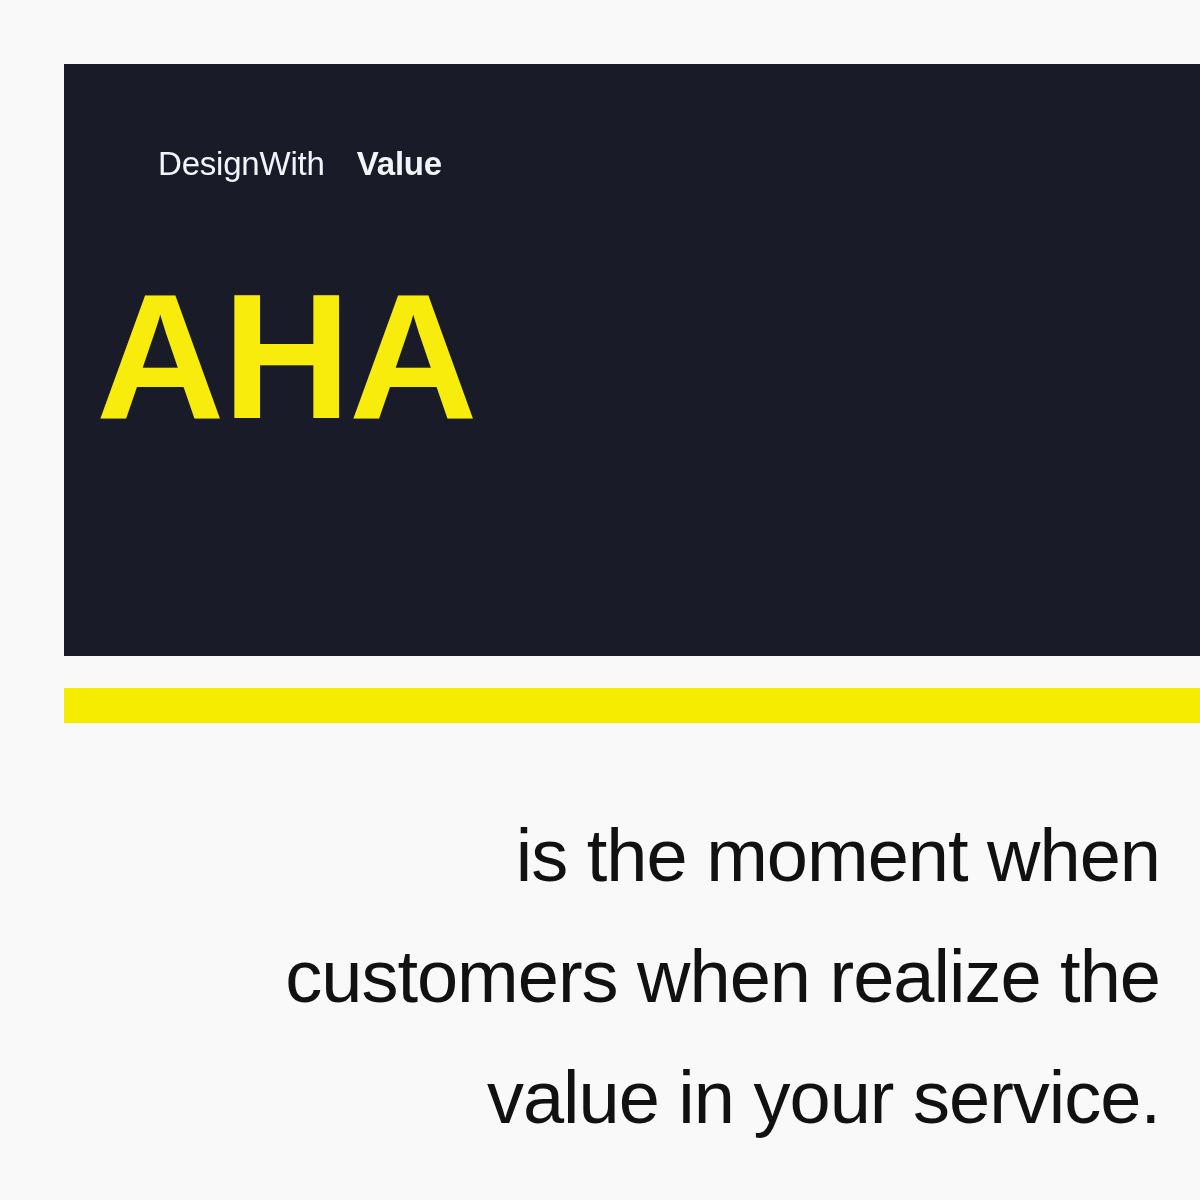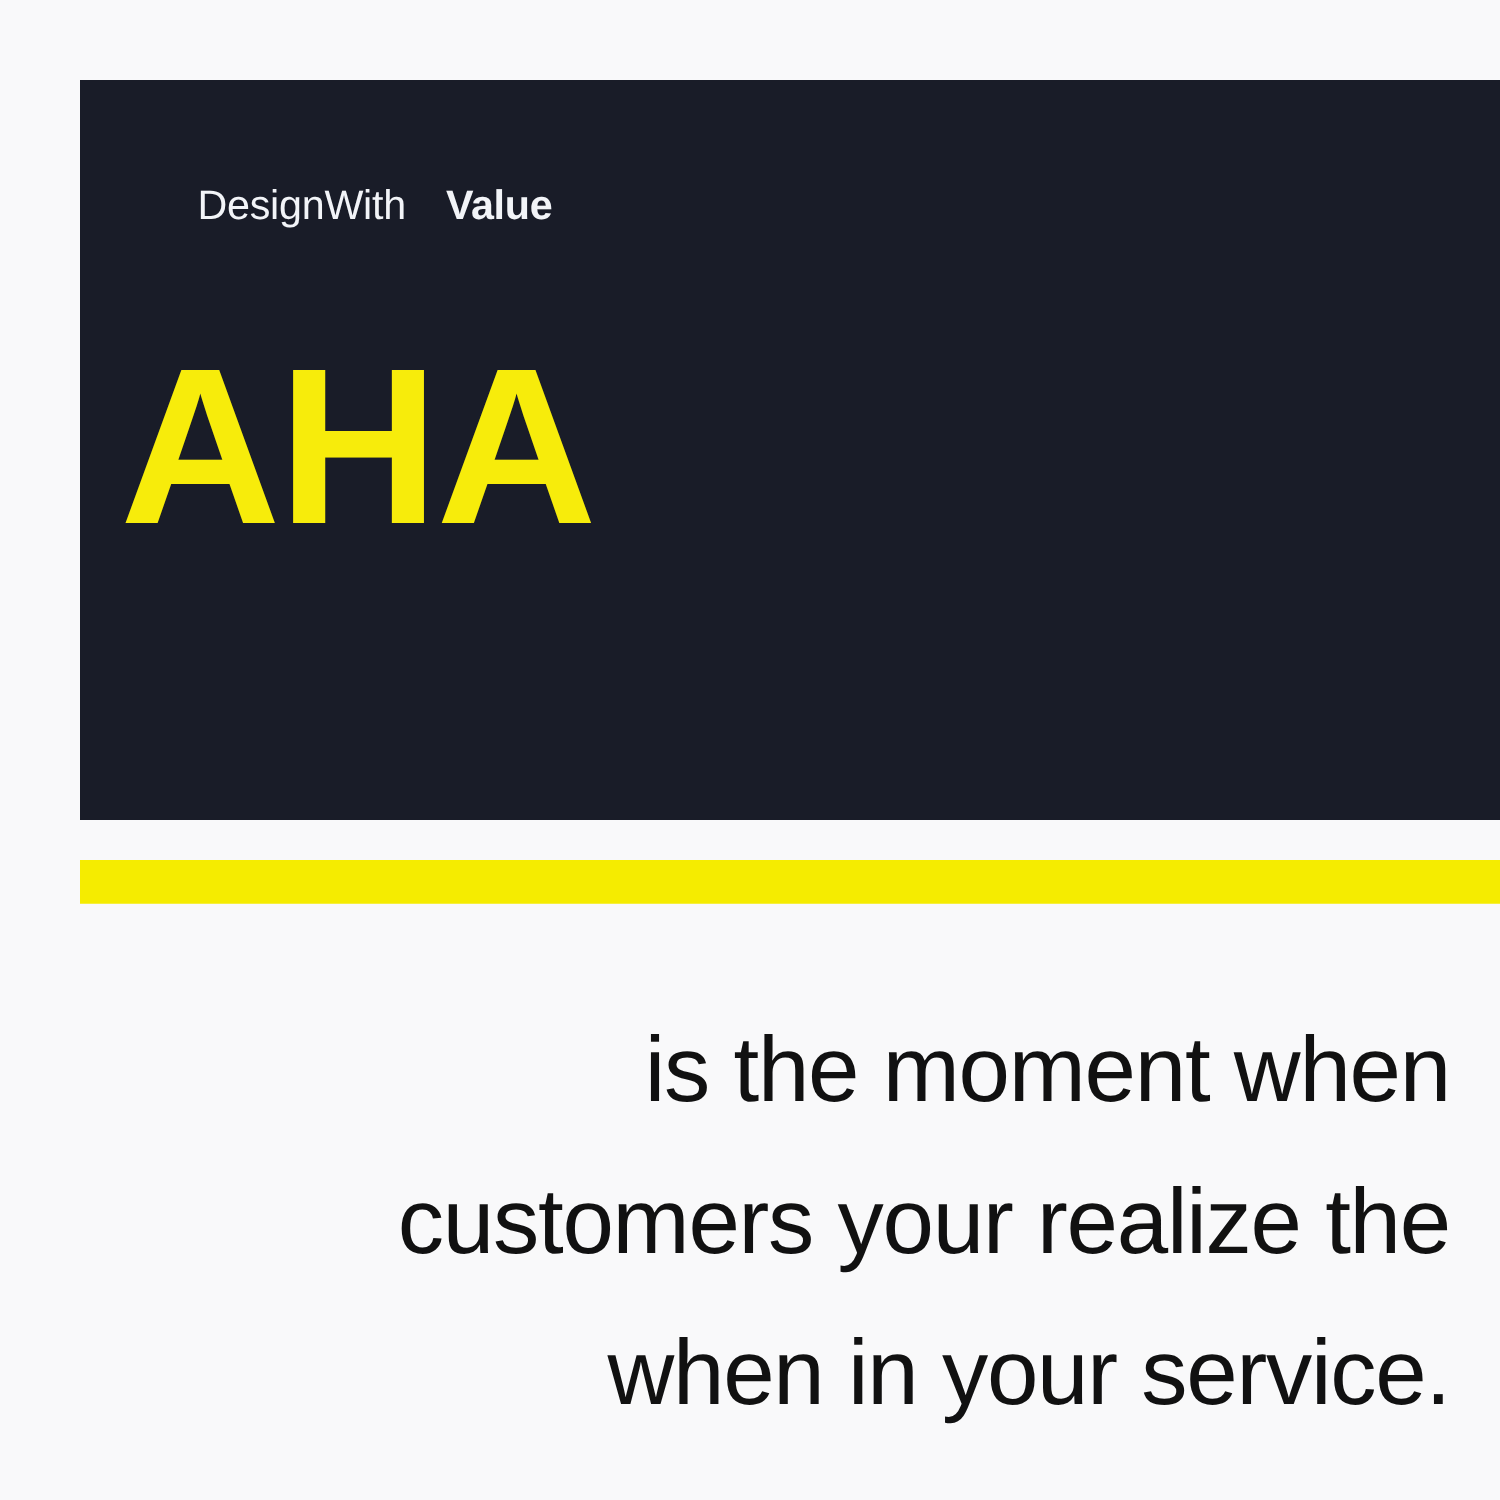--- a/index.html
+++ b/index.html
@@ -111,18 +111,18 @@
       <span class="hl hl-1">AHA</span>
     </div>
 
   </div>
 
   <div class="rule"></div>
 
   <div class="body-panel">
     <div class="subtitle">
       <span class="sl">is the moment when</span>
-      <span class="sl">customers your realize the</span>
-      <span class="sl">when in your service.</span>
+      <span class="sl">customers when realize the</span>
+      <span class="sl">value in your service.</span>
     </div>
   </div>
 
 </div>
 
 </body></html>

